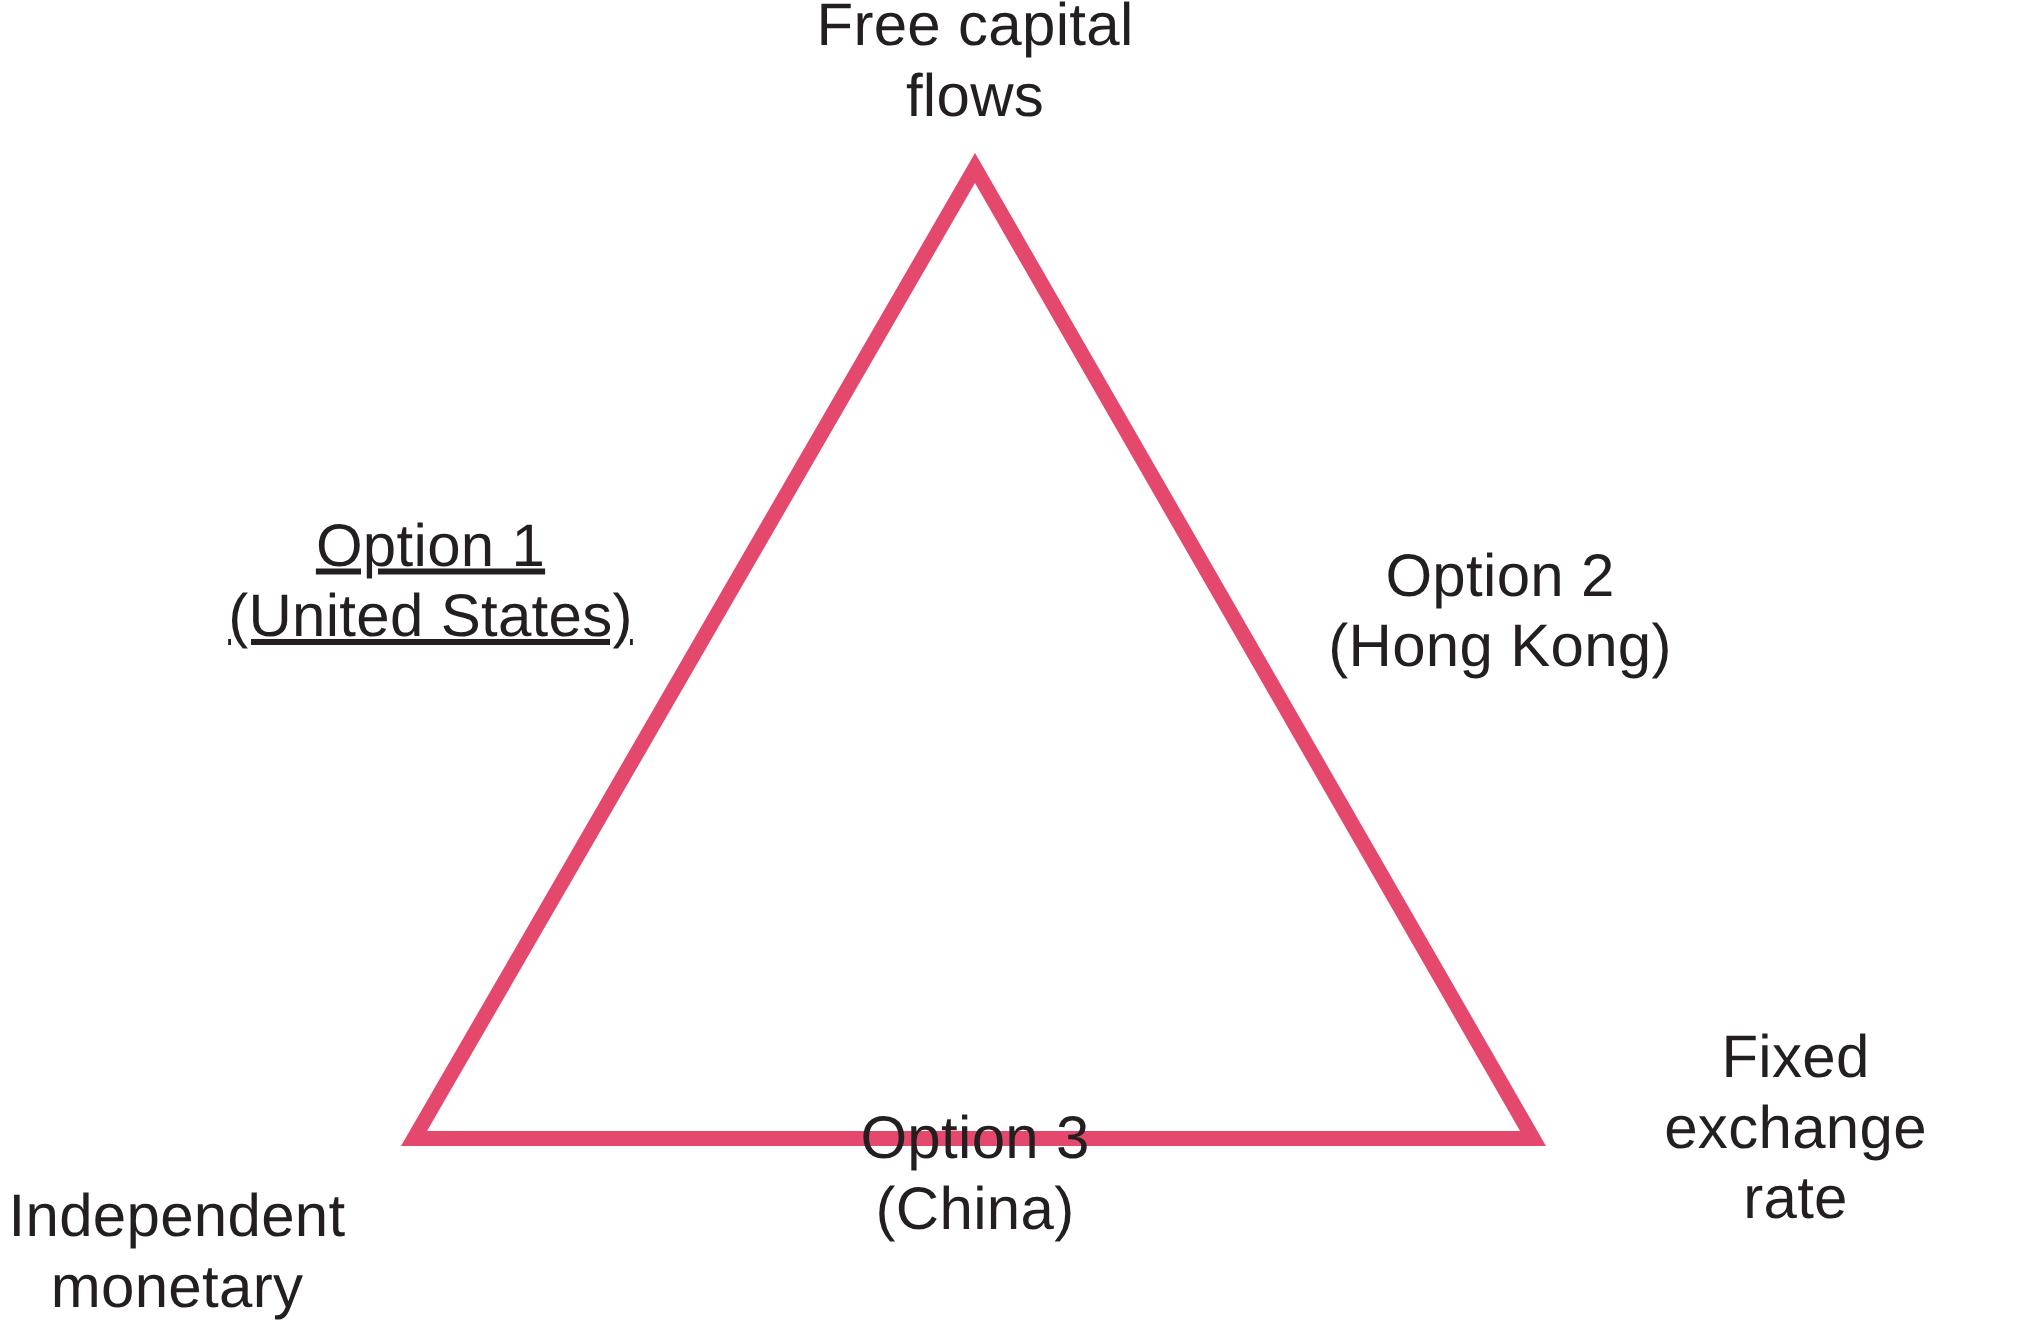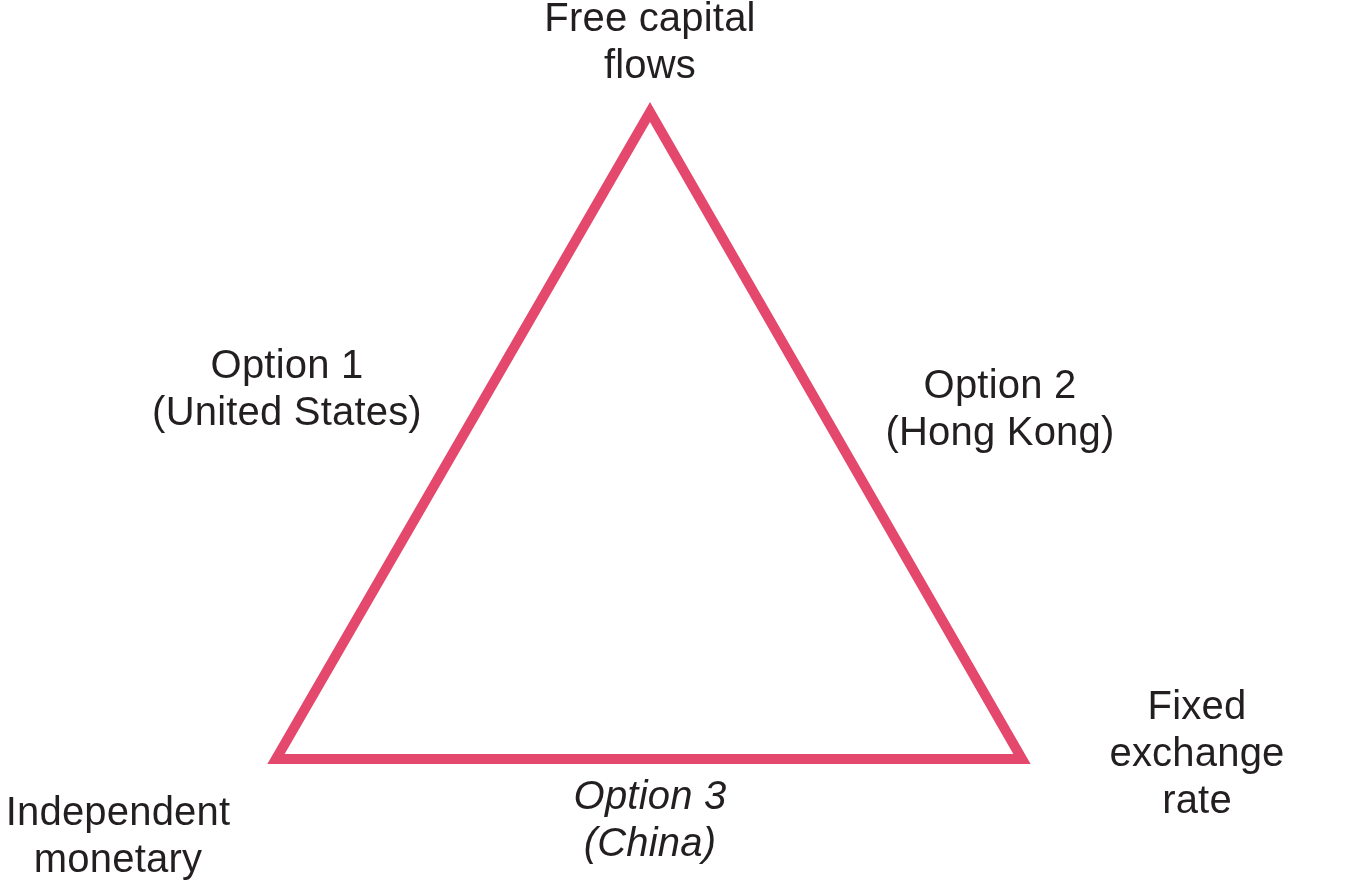--- a/index.html
+++ b/index.html
@@ -37,24 +37,24 @@
     position: absolute;
     color: var(--text-color);
     font-size: 40px;
     line-height: 1.18;
     text-align: center;
     white-space: pre-line;
     transform: translateX(-50%);
     letter-spacing: 0.2px;
   }
   .label-top          { left: 650px;  top: -6px;  }
-  .label-left-edge    { left: 287px;  top: 341px; }
+  .label-left-edge    { left: 287px;  top: 341px; text-decoration: underline; }
   .label-right-edge   { left: 1000px; top: 361px; }
   .label-bottom-left  { left: 118px;  top: 740px; margin-top: 48px; }
-  .label-bottom-edge  { left: 650px;  top: 772px; font-style: italic; }
+  .label-bottom-edge  { left: 650px;  top: 736px; }
   .label-bottom-right { left: 1197px; top: 682px; }
 </style>
 </head>
 <body>
 
 <div class="canvas">
 
   <svg class="triangle-svg" viewBox="0 0 1350 887" xmlns="http://www.w3.org/2000/svg" aria-hidden="true">
     <polygon points="650,112 276,759 1022,759"></polygon>
   </svg>

